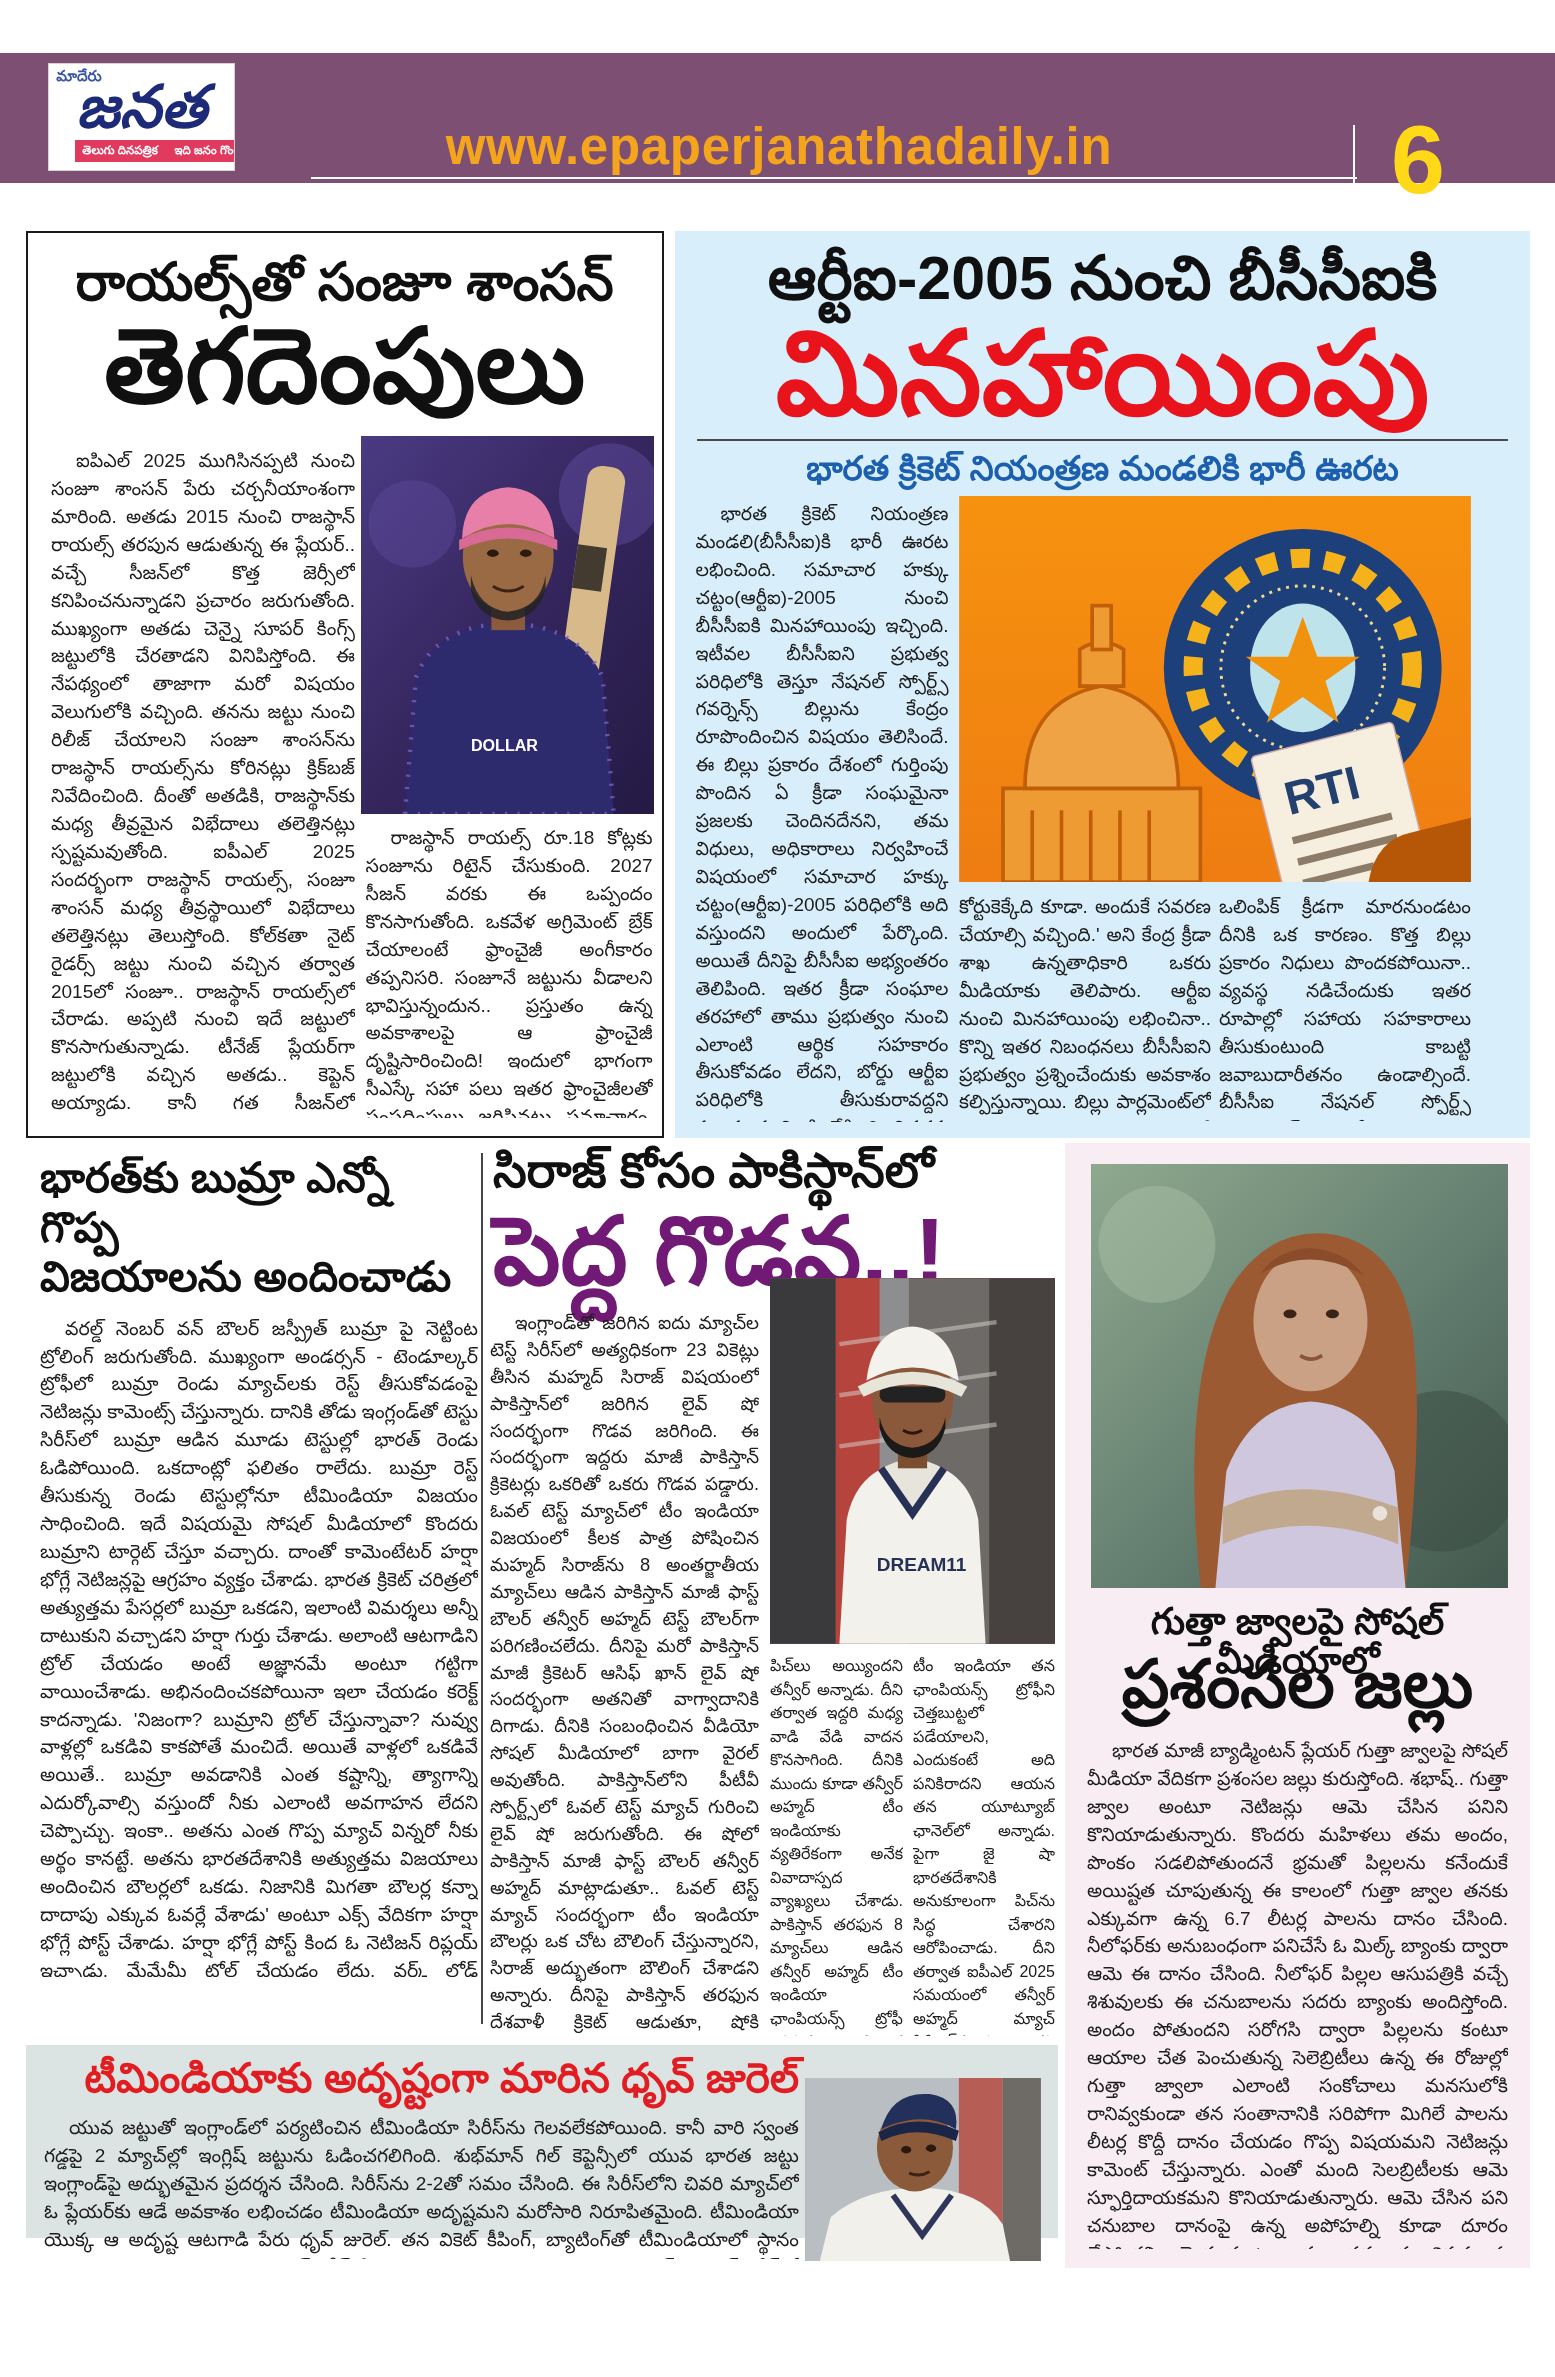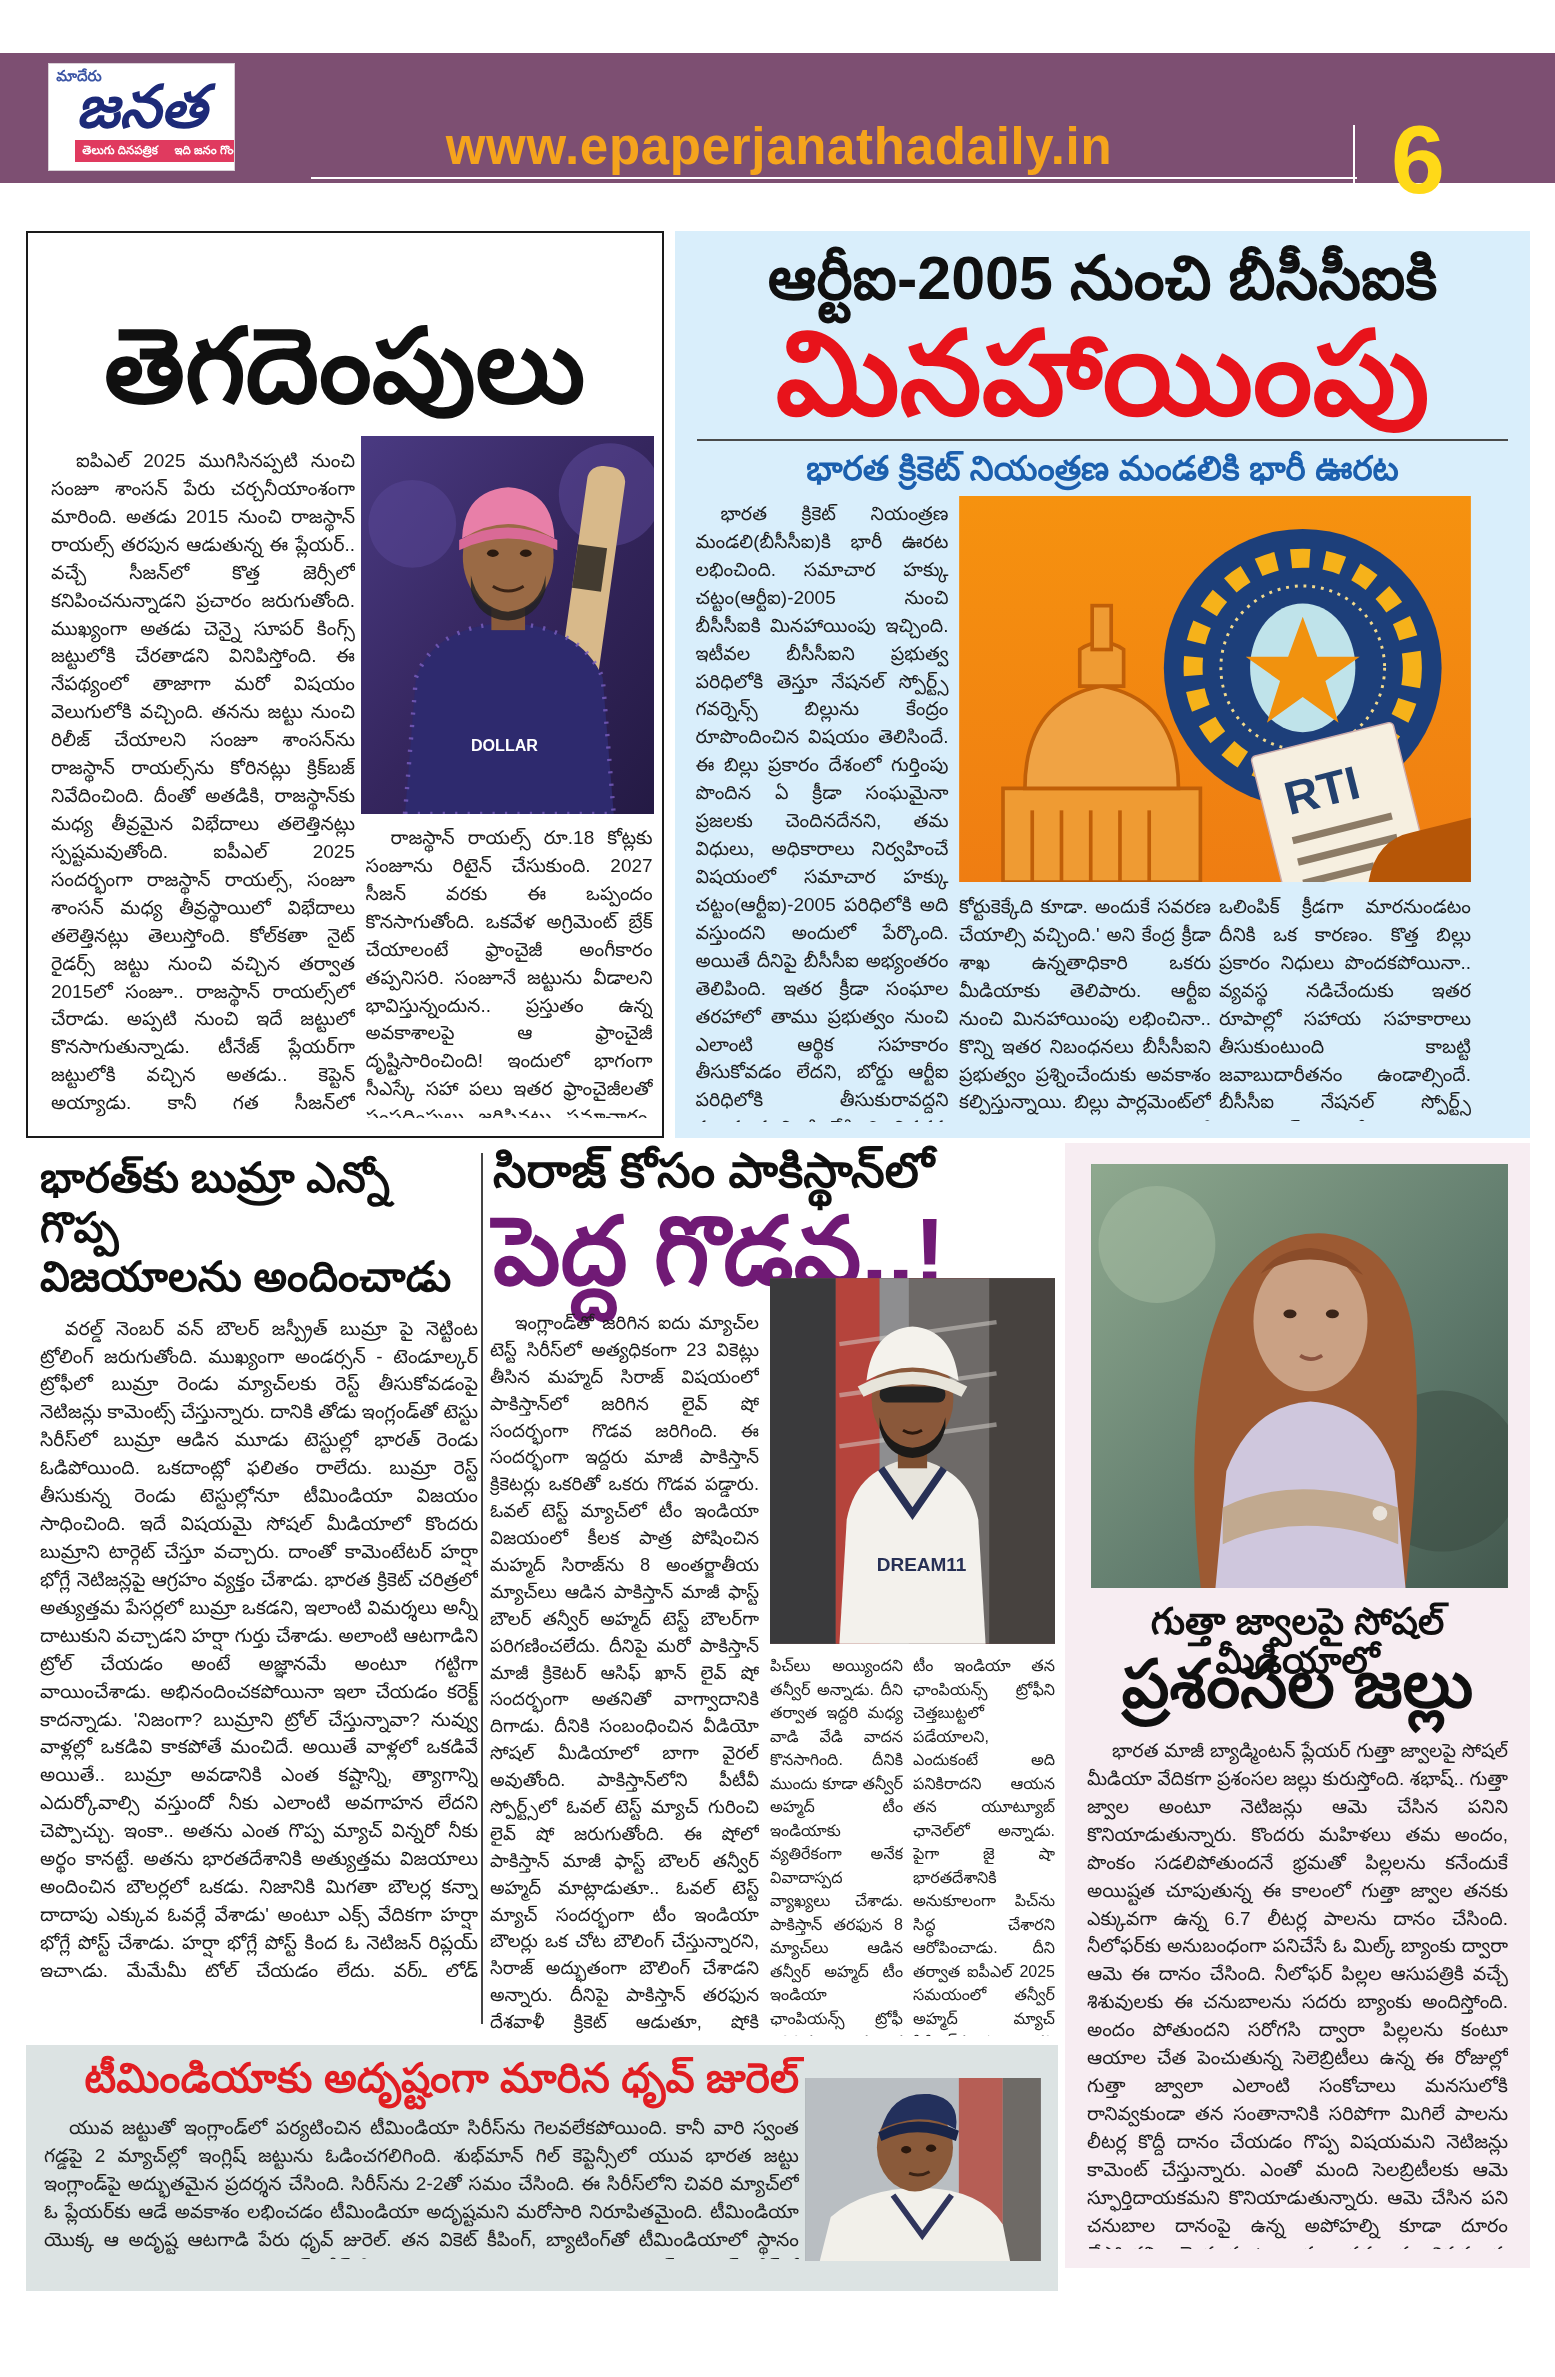--- a/index.html
+++ b/index.html
@@ -60,21 +60,21 @@
   .siraj-col3 { position:absolute; left:423px; top:514px; width:142px; height:382px; font-size:16px; text-indent:0; }
 
   
   .jwala-box { position:absolute; left:1065px; top:1143px; width:465px; height:1125px; background:#f7edf2; }
   .jwala-photo { position:absolute; left:25.6px; top:20.5px; width:417px; height:424px; overflow:hidden; background:#6f8877; }
   .jwala-h1 { position:absolute; left:0; top:460px; width:100%; font-size:37px; }
   .jwala-h2 { position:absolute; left:0; top:506px; width:100%; font-size:67px; }
   .jwala-body { position:absolute; left:22px; top:594px; width:421px; height:512px; }
 
   
-  .jurel-box { position:absolute; left:25.6px; top:2045px; width:1032px; height:246px; background:#dce3e3; }
+  .jurel-box { position:absolute; left:25.6px; top:2045px; width:1032px; height:193px; background:#dce3e3; }
   .jurel-h { position:absolute; left:59px; top:10.2px; font-size:41px; font-weight:800; color:#e11d22; }
   .jurel-body { position:absolute; left:18.3px; top:69px; width:755px; height:145px; }
   .jurel-photo { position:absolute; left:779px; top:33px; width:236px; height:183px; overflow:hidden; background:#9aa2a6; }
 
   svg { display:block; }
 </style>
 </head>
 <body>
 
 <div class="page">
@@ -89,20 +89,21 @@
   <div class="logo-box">
     <div class="logo-top">మాదేరు</div>
     <div class="logo-title">జనత</div>
     <div class="logo-strip">
       <span>తెలుగు దినపత్రిక</span>
       <span>ఇది జనం గొంతుక</span>
     </div>
   </div>
 
   <div class="samson-box">
+    <div class="headline samson-h1">రాయల్స్‌తో సంజూ శాంసన్</div>
     <div class="headline samson-h2">తెగదెంపులు</div>
     <div class="body-text samson-col1">ఐపిఎల్ 2025 ముగిసినప్పటి నుంచి సంజూ శాంసన్ పేరు చర్చనీయాంశంగా మారింది. అతడు 2015 నుంచి రాజస్థాన్ రాయల్స్ తరపున ఆడుతున్న ఈ ప్లేయర్.. వచ్చే సీజన్‌లో కొత్త జెర్సీలో కనిపించనున్నాడని ప్రచారం జరుగుతోంది. ముఖ్యంగా అతడు చెన్నై సూపర్ కింగ్స్ జట్టులోకి చేరతాడని వినిపిస్తోంది. ఈ నేపథ్యంలో తాజాగా మరో విషయం వెలుగులోకి వచ్చింది. తనను జట్టు నుంచి రిలీజ్ చేయాలని సంజూ శాంసన్‌ను రాజస్థాన్ రాయల్స్‌ను కోరినట్లు క్రిక్‌బజ్ నివేదించింది. దీంతో అతడికి, రాజస్థాన్‌కు మధ్య తీవ్రమైన విభేదాలు తలెత్తినట్లు స్పష్టమవుతోంది. ఐపీఎల్ 2025 సందర్భంగా రాజస్థాన్ రాయల్స్, సంజూ శాంసన్ మధ్య తీవ్రస్థాయిలో విభేదాలు తలెత్తినట్లు తెలుస్తోంది. కోల్‌కతా నైట్ రైడర్స్ జట్టు నుంచి వచ్చిన తర్వాత 2015లో సంజూ.. రాజస్థాన్ రాయల్స్‌లో చేరాడు. అప్పటి నుంచి ఇదే జట్టులో కొనసాగుతున్నాడు. టీనేజ్ ప్లేయర్‌గా జట్టులోకి వచ్చిన అతడు.. కెప్టెన్ అయ్యాడు. కానీ గత సీజన్‌లో మేనేజ్‌మెంట్ తీరుపట్ల అసంతృప్తిగా ఉన్నాడని, ఈ నేపథ్యంలోనే జట్టును వీడాలని అతడు రాజస్థాన్ రాయల్స్‌ను కోరినట్లు తెలుస్తున్నాయి. అయితే ఐపీఎల్ 2025 వేలానికి ముందు</div>
     <div class="samson-photo">
       <svg width="293" height="378" viewBox="0 0 400 516">
         <defs>
           <linearGradient id="sbg" x1="0" y1="0" x2="1" y2="1">
             <stop offset="0" stop-color="#4a3a82"></stop>
               <stop offset="0.5" stop-color="#35265e"></stop>
               <stop offset="1" stop-color="#241a44"></stop>
           </linearGradient>

